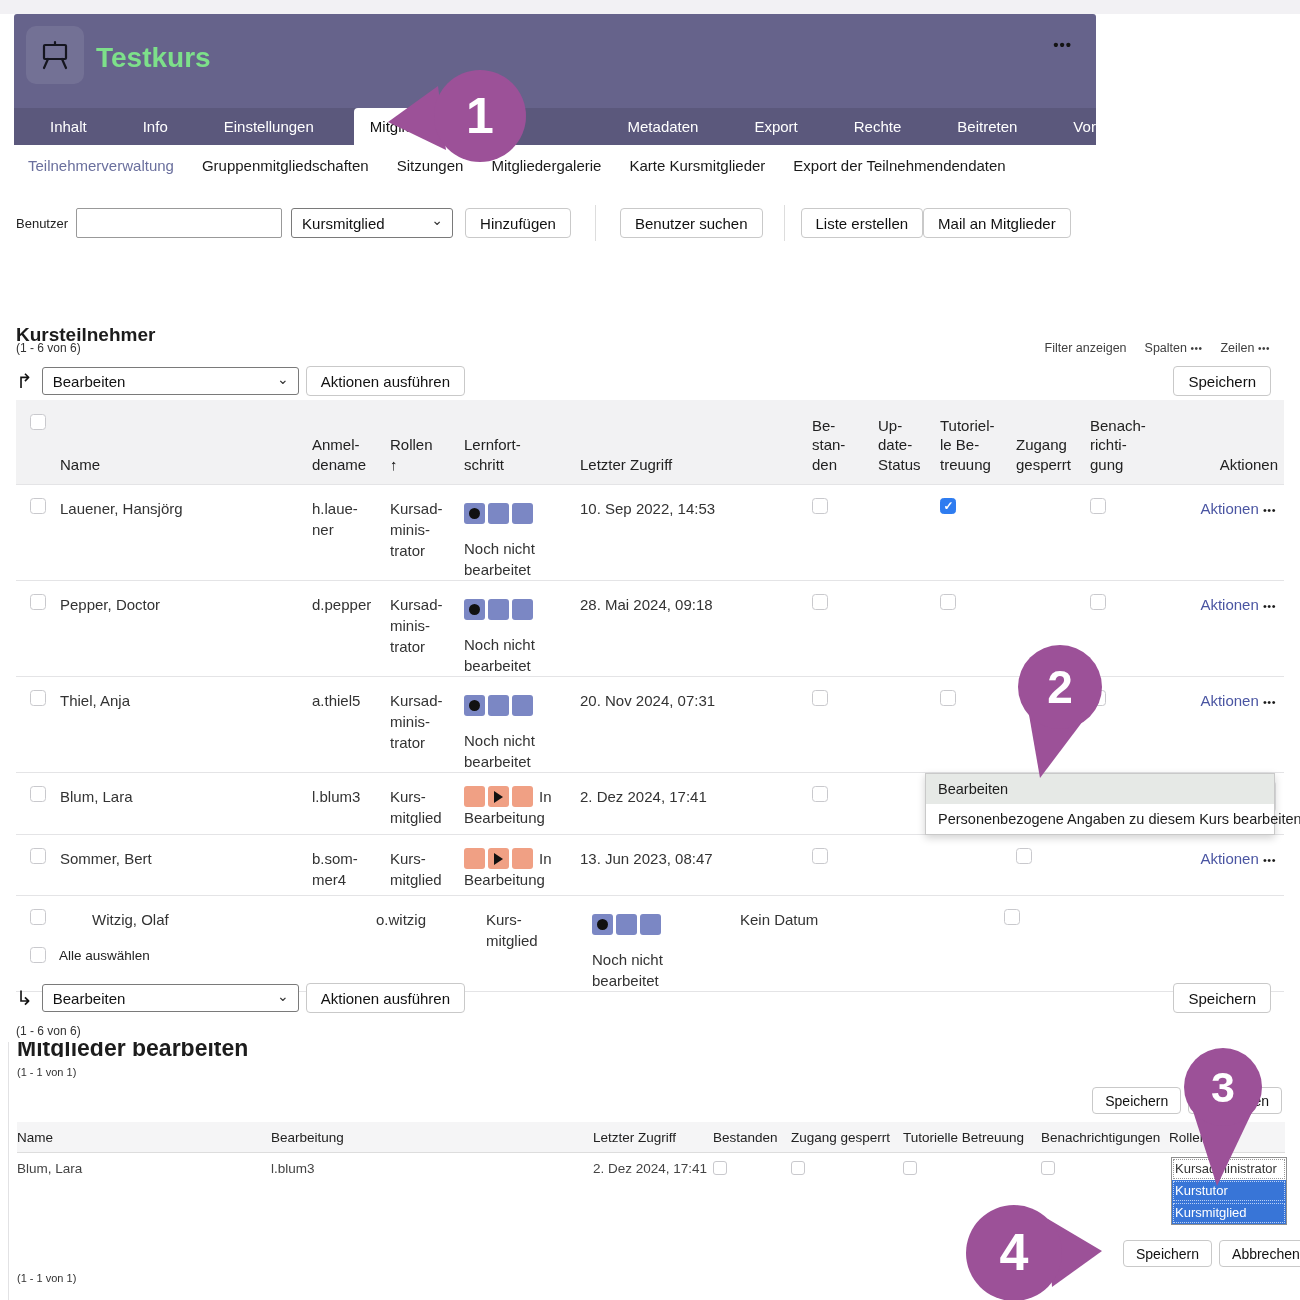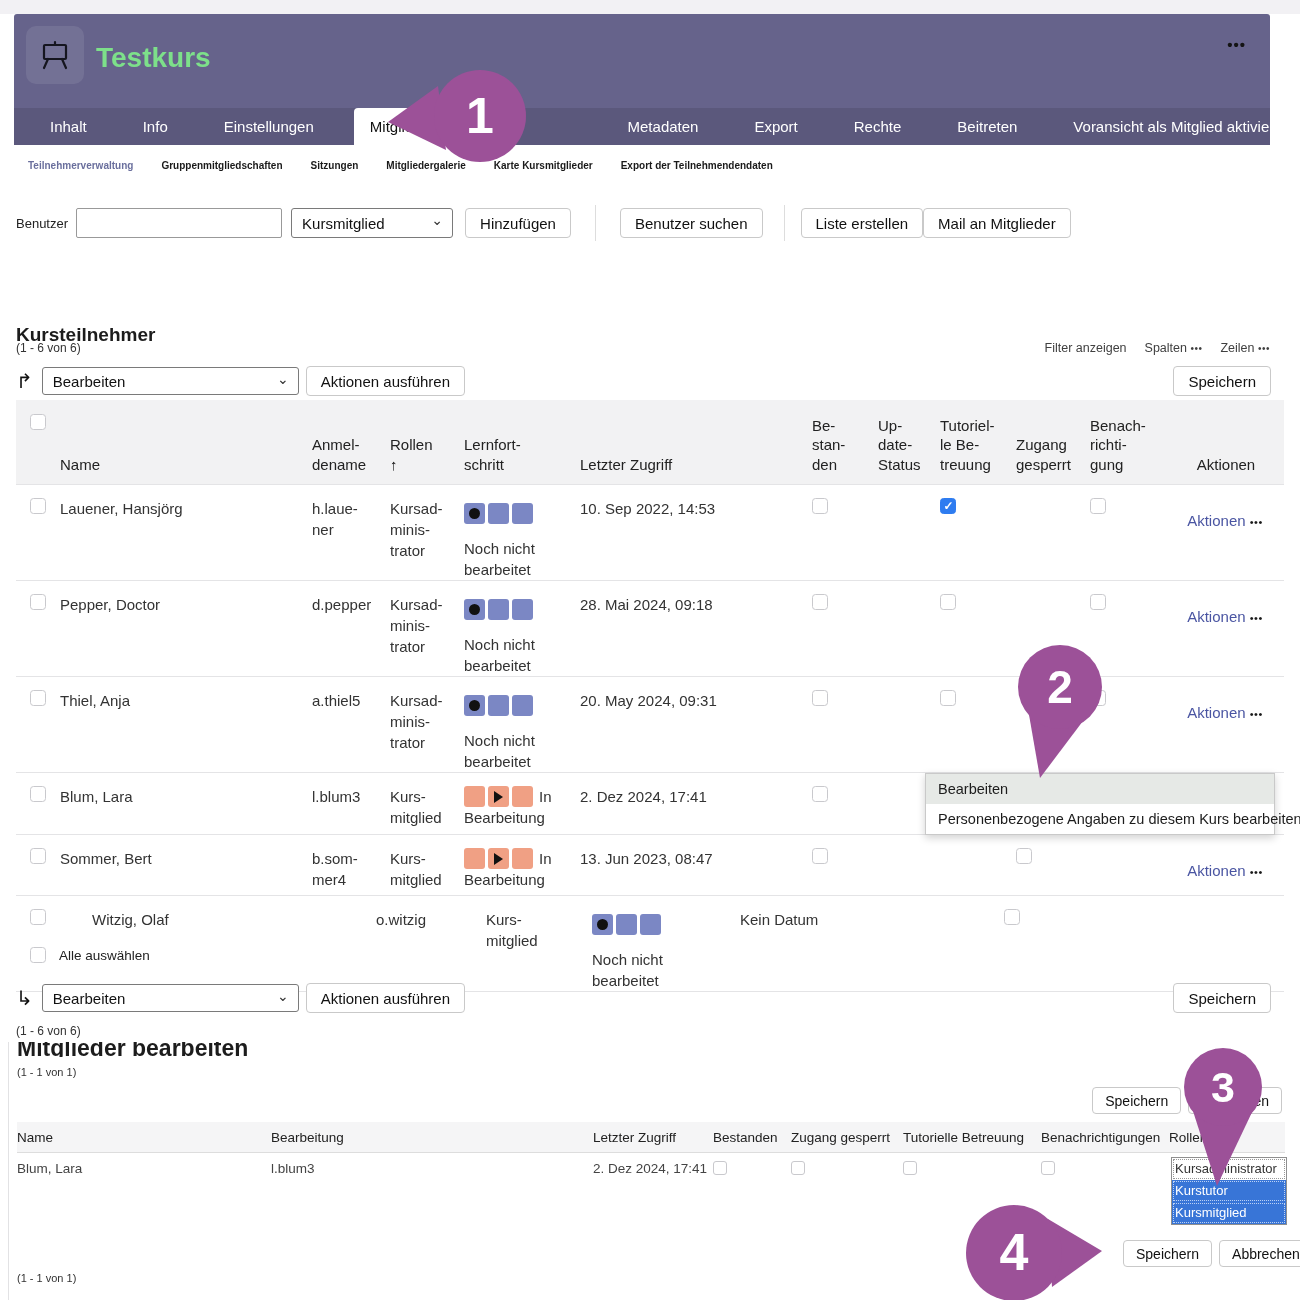--- a/index.html
+++ b/index.html
@@ -1,30 +1,30 @@
 <!DOCTYPE html>
 <html><head>
 <meta charset="utf-8">
 <style>
   html,body{margin:0;padding:0;background:#fff;font-family:"Liberation Sans",sans-serif;}
   .canvas{position:relative;width:1300px;height:1300px;background:#fff;overflow:hidden;color:#222;}
   .topstrip{position:absolute;left:0;top:0;width:100%;height:14px;background:#f2f1f4;}
   
-  .banner{position:absolute;left:14px;top:14px;width:1256px;height:131px;background:#66638b;border-radius:3px 3px 0 0;}
+  .banner{position:absolute;left:14px;top:14px;width:1082px;height:131px;background:#66638b;border-radius:3px 3px 0 0;}
   .tabstrip{position:absolute;left:0;right:0;bottom:0;height:37px;background:rgba(0,0,0,.10);}
   .course-icon{position:absolute;left:12px;top:12px;width:58px;height:58px;border-radius:10px;background:rgba(255,255,255,.09);display:flex;align-items:center;justify-content:center;}
   .banner h1{position:absolute;left:82px;top:28px;margin:0;font-size:28px;font-weight:bold;color:#7de08a;}
   .banner-dots{position:absolute;right:24px;top:22px;color:#141414;font-size:15px;font-weight:bold;letter-spacing:1px;cursor:pointer;}
   .tabs{position:absolute;left:20px;bottom:0;display:flex;z-index:2;gap:24px;}
   .tab{height:37px;line-height:37px;padding:0 16px;font-size:15px;color:#fff;cursor:pointer;white-space:nowrap;}
   .tab.active{background:#fff;color:#111;border-radius:4px 4px 0 0;}
   .tab .chev{font-size:12px;margin-left:8px;}
   
   .subtabs{position:absolute;left:14px;top:145px;width:1272px;height:40px;display:flex;align-items:center;background:#fff;}
-  .subtab{padding:0 14px;font-size:10px;color:#1a1a1a;cursor:pointer;white-space:nowrap;font-weight:bold;}
+  .subtab{padding:0 14px;font-size:15px;color:#1a1a1a;cursor:pointer;white-space:nowrap;}
   .subtab.active{color:#6a6f9d;}
   
   .btn{display:inline-flex;align-items:center;height:30px;padding:0 14px;background:#fff;border:1px solid #c9c9c9;border-radius:4px;font-size:15px;color:#111;cursor:pointer;white-space:nowrap;box-sizing:border-box;}
   .select{position:relative;display:inline-flex;align-items:center;height:30px;box-sizing:border-box;border:1px solid #7a7a7a;border-radius:3px;background:#fff;font-size:15px;color:#111;padding:0 28px 0 10px;cursor:pointer;}
   .select::after{content:"⌄";position:absolute;right:9px;top:3px;font-size:14px;color:#333;}
   .vdiv{width:1px;height:36px;background:#ddd;}
   .cb{display:inline-block;width:16px;height:16px;box-sizing:border-box;border:1.5px solid #c9c9cd;border-radius:3.5px;background:#fff;cursor:pointer;}
   .cb.checked{background:#2e7cf0;border-color:#2e7cf0;position:relative;}
   .cb.checked::after{content:"✓";position:absolute;left:2.5px;top:-1px;color:#fff;font-size:12px;font-weight:bold;}
   .cb.small{width:14px;height:14px;border-radius:3px;}
@@ -54,21 +54,21 @@
   .sel-col{padding-left:14px;}
   .thead .sel-col{align-self:start;padding-top:14px;}
   .sort-arrow{font-weight:bold;font-size:15px;color:#111;}
   .pi{display:inline-flex;gap:3px;vertical-align:-5px;margin-right:6px;}
   .pi i{width:21px;height:21px;border-radius:3px;display:inline-flex;align-items:center;justify-content:center;}
   .pi-blue i{background:#7b87c4;}
   .pi-orange i{background:#f0a084;}
   .pi-blue i:first-child::after{content:"";width:11px;height:11px;border-radius:50%;background:#111;}
   .pi-orange i:nth-child(2)::after{content:"";width:0;height:0;border-top:6px solid transparent;border-bottom:6px solid transparent;border-left:9px solid #111;}
   .pi-label.block{display:block;margin-top:14px;}
-  .act-cell{text-align:center;padding-right:14px;margin-top:12px;}
+  .act-cell{text-align:right;padding-right:14px;}
   .lnk{color:#4a55a2;cursor:pointer;}
   .dots3{color:#1a1a1a;font-size:11px;letter-spacing:.5px;}
   .act-btn{display:inline-block;background:#e3e3e5;border-radius:4px;padding:5px 10px;margin-top:-5px;cursor:pointer;}
   
   .menu{position:absolute;left:925px;top:773px;width:348px;background:#fff;border:1px solid #c9c9c9;box-shadow:0 3px 8px rgba(0,0,0,.18);z-index:40;}
   .menu .mi{font-size:14.5px;color:#1c1c1c;padding:7px 12px;cursor:pointer;white-space:nowrap;}
   .menu .mi.hl{background:#e6e9e6;}
   
   .select-all{position:absolute;left:30px;top:947px;display:flex;align-items:center;gap:13px;font-size:13.5px;color:#222;}
   .count2{position:absolute;left:16px;top:1024px;font-size:12px;color:#333;}
@@ -242,21 +242,21 @@
       <div class="cell">Thiel, Anja</div>
       <div class="cell pre">a.thiel5</div>
       <div class="cell pre">Kursad-
 minis-
 trator</div>
       <div class="cell"><span class="pi pi-blue">
             <i></i>
             <i></i>
             <i></i>
           </span><span class="pi-label block">Noch nicht bearbeitet</span></div>
-      <div class="cell">20. May 2024, 09:31</div>
+      <div class="cell">20. Nov 2024, 07:31</div>
       <div class="cell"><span class="cb"></span></div>
       <div class="cell"></div>
       <div class="cell"><span class="cb"></span></div>
       <div class="cell"></div>
       <div class="cell"><span class="cb"></span></div>
       <div class="cell act-cell"><span class="lnk">Aktionen</span> <span class="dots3">•••</span></div>
     </div>
 
     <div class="grid1 row rh-short">
       <div class="sel-col"><span class="cb"></span></div>

